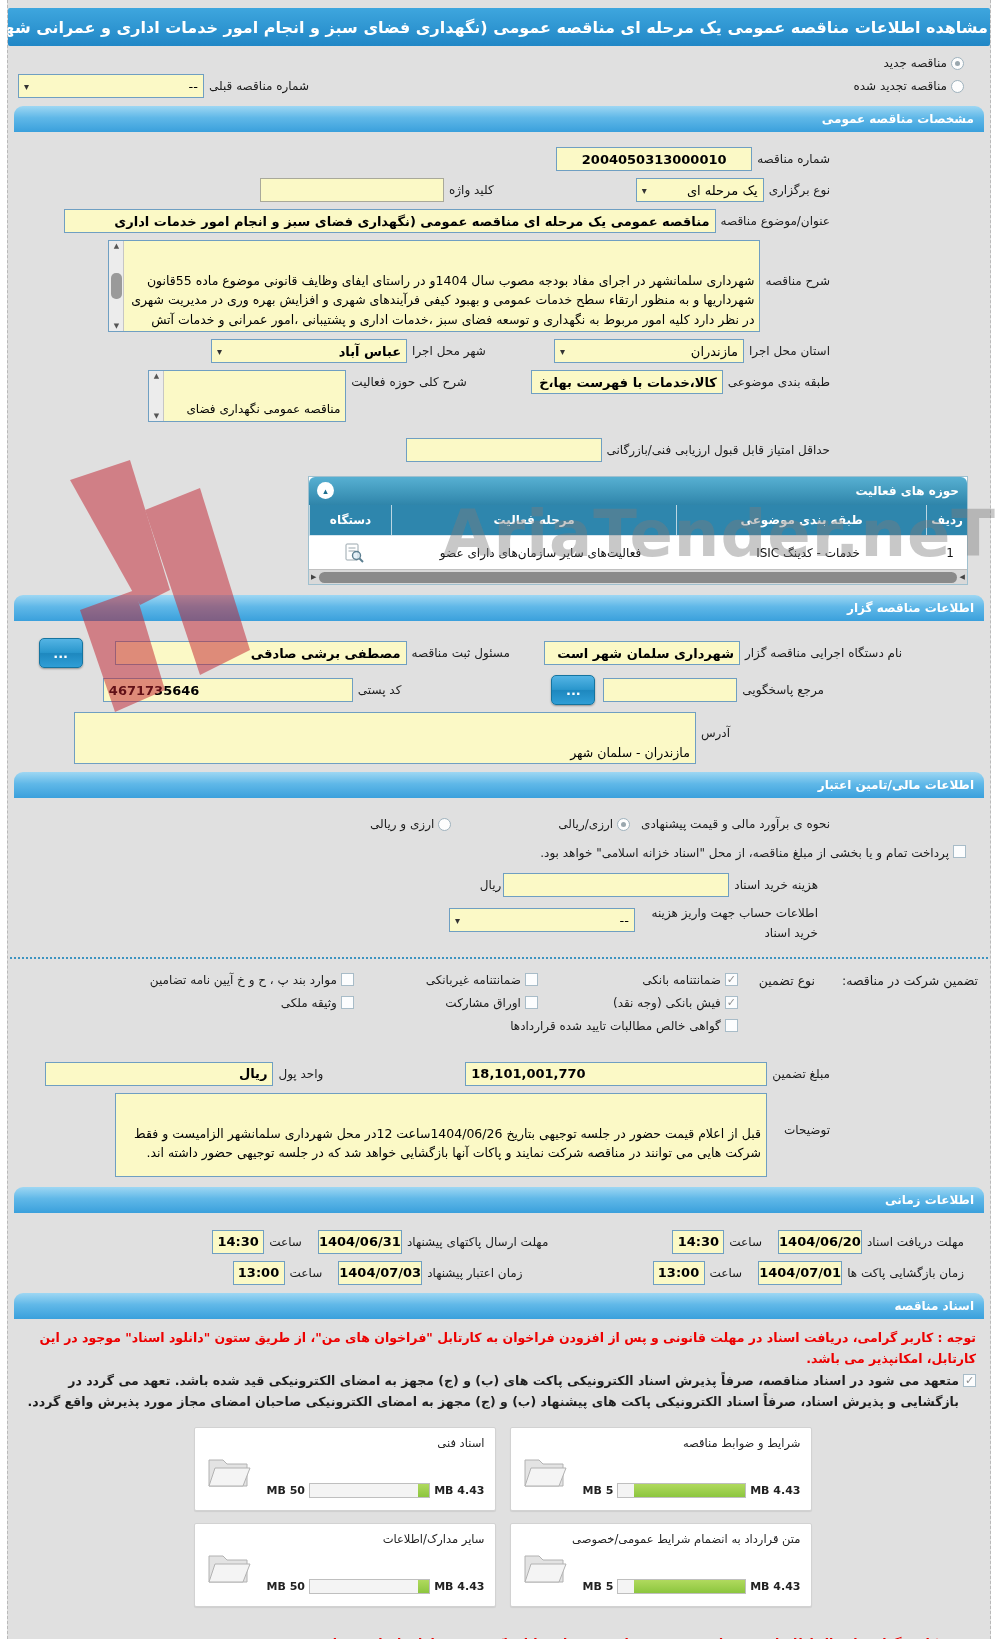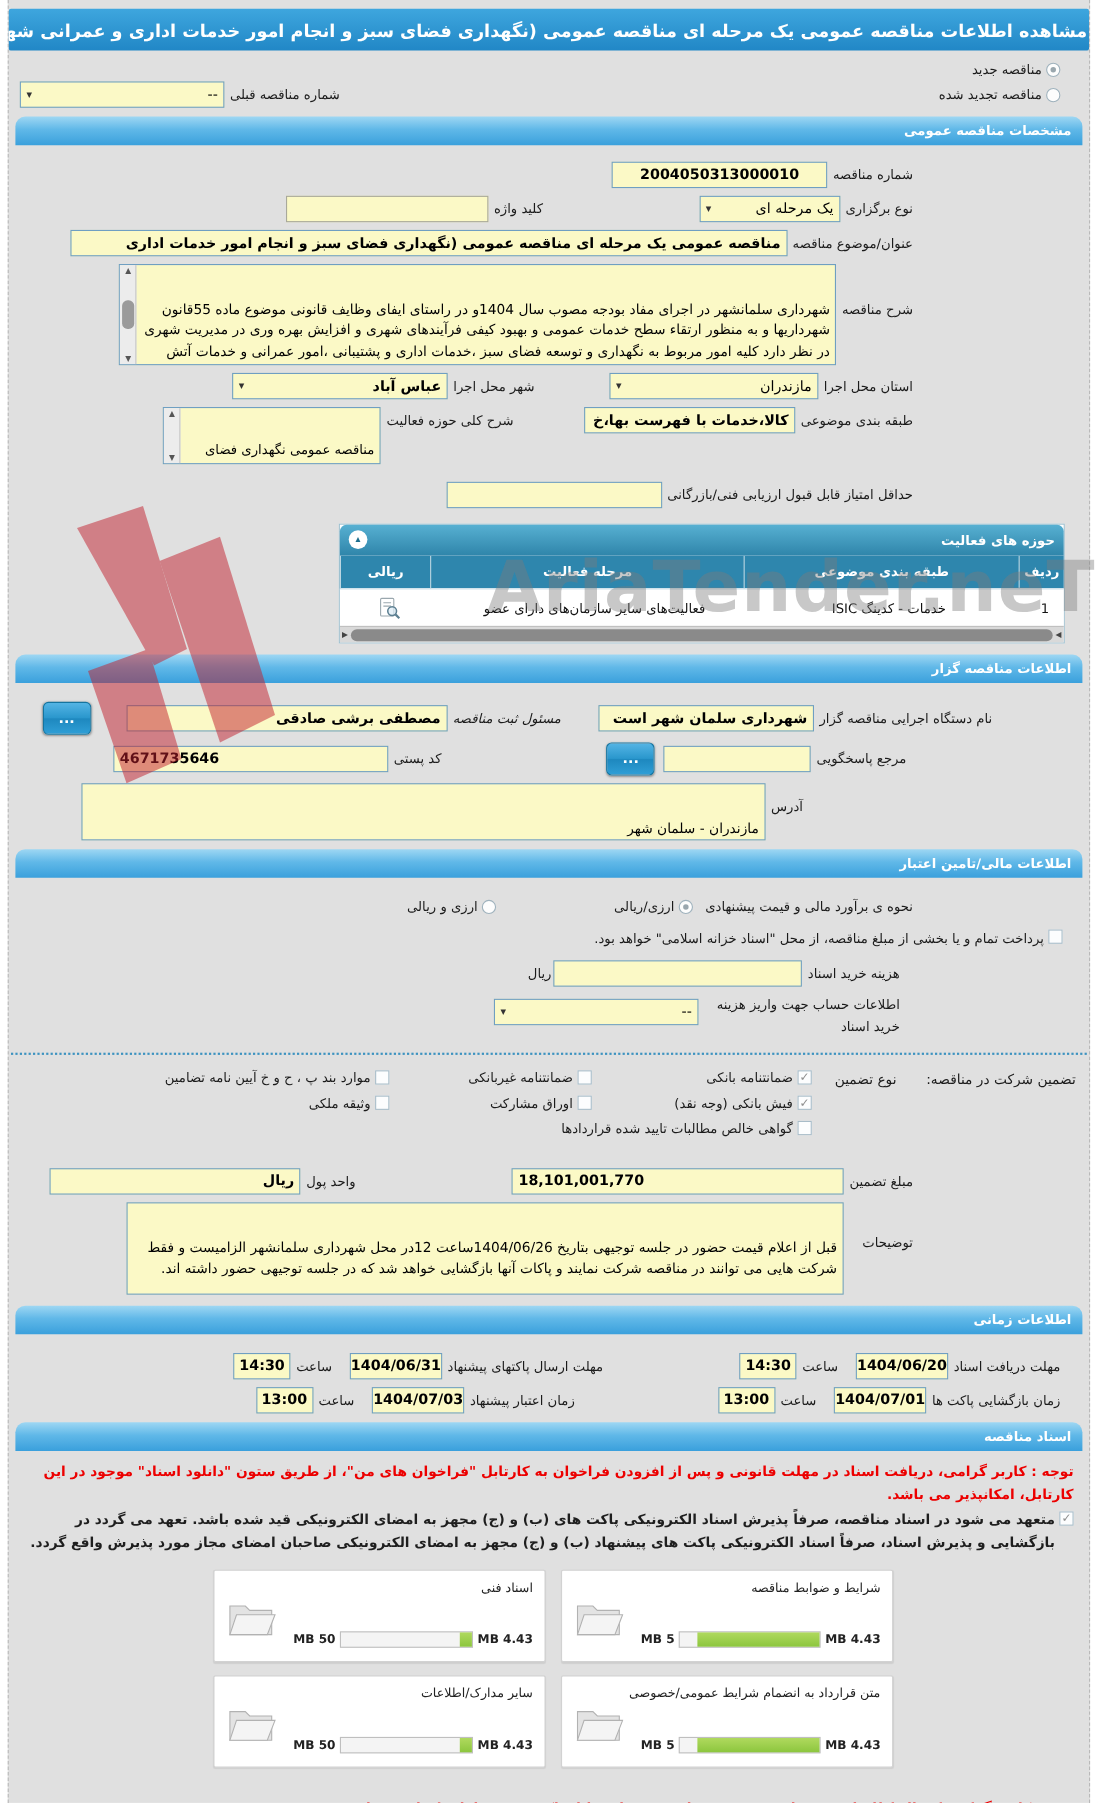--- a/index.html
+++ b/index.html
@@ -220,21 +220,21 @@
 
   <div class="acttable">
     <div class="tbar">
       <span>حوزه های فعالیت</span>
       <span class="collapse-btn">▴</span>
     </div>
     <div class="thead">
       <div class="col-row">ردیف</div>
       <div class="col-cat">طبقه بندی موضوعی</div>
       <div class="col-field">مرحله فعالیت</div>
-      <div class="col-view">ریالی</div>
+      <div class="col-view">دستگاه</div>
     </div>
     <div class="trow">
       <div class="col-row">1</div>
       <div class="col-cat">خدمات - کدینگ ISIC</div>
       <div class="col-field">فعالیت‌های سایر سازمان‌های دارای عضو</div>
       <div class="col-view">
         <svg width="22" height="22" viewBox="0 0 22 22">
           <rect x="3" y="2" width="12" height="16" rx="1" fill="#ffffff" stroke="#9aa7ae"></rect>
           <line x1="5.5" y1="6" x2="12.5" y2="6" stroke="#9aa7ae"></line>
           <line x1="5.5" y1="9" x2="12.5" y2="9" stroke="#9aa7ae"></line>
@@ -258,21 +258,21 @@
     </svg>
   </div>
   <div class="wm wm-text">AriaTender.neT</div>
 
   <div class="secbar">اطلاعات مناقصه گزار</div>
 
   <div style="padding: 10px 88px 0 0;">
     <div class="row">
       <span class="lbl">نام دستگاه اجرایی مناقصه گزار</span>
       <div class="inp bold" style="width:196px; white-space:nowrap; overflow:hidden;">شهرداری سلمان شهر است</div>
-      <span class="lbl" style="margin-right:34px;font-style:italic;">مسئول ثبت مناقصه</span>
+      <span class="lbl" style="margin-right:34px;">مسئول ثبت مناقصه</span>
       <div class="inp bold" style="width:292px;">مصطفی برشی صادقی</div>
       <button class="btn-blue btn-dots" style="margin-right:32px;">...</button>
     </div>
 
     <div class="row">
       <span class="lbl" style="margin-right:78px;">مرجع پاسخگویی</span>
       <div class="inp" style="width:134px;"></div>
       <button class="btn-blue btn-dots" style="margin-right:8px;">...</button>
       <span class="lbl" style="margin-right:150px;">کد پستی</span>
       <div class="inp bold" style="width:250px; direction:ltr; justify-content:flex-start;">4671735646</div>

